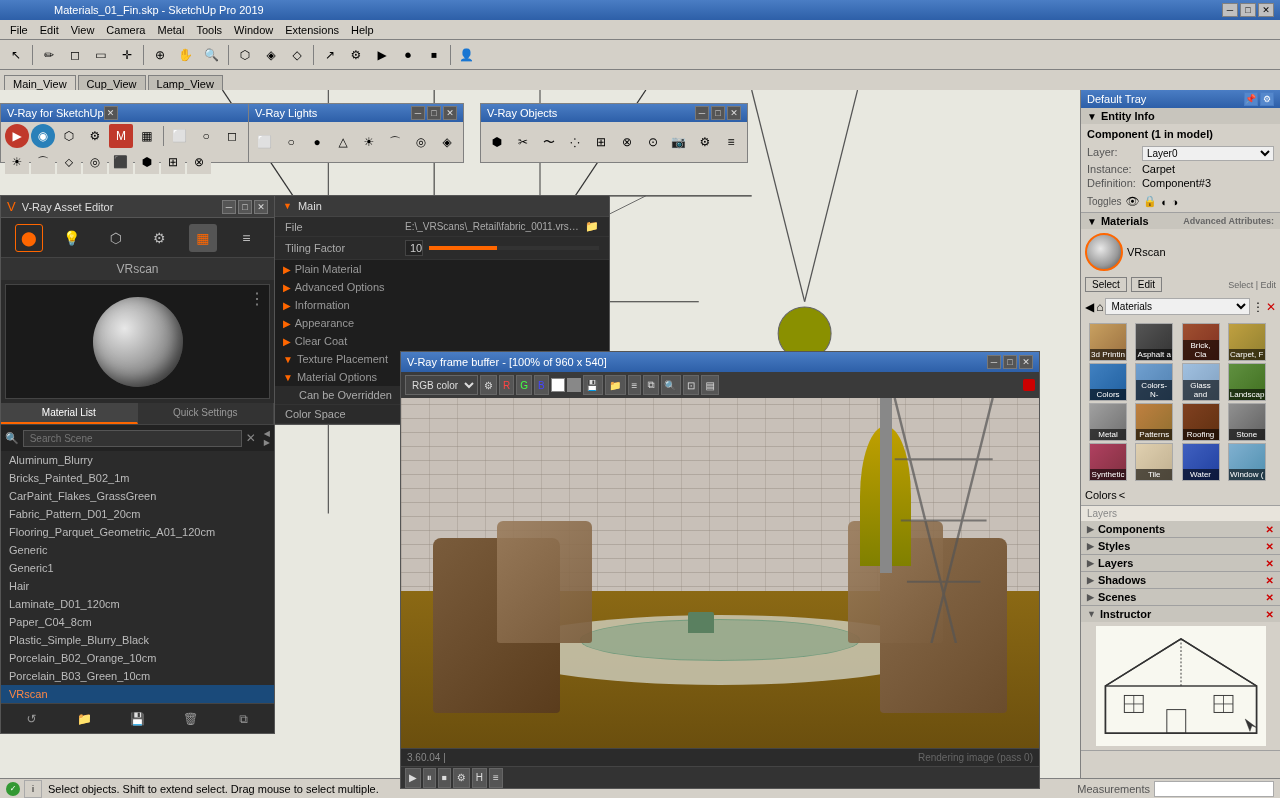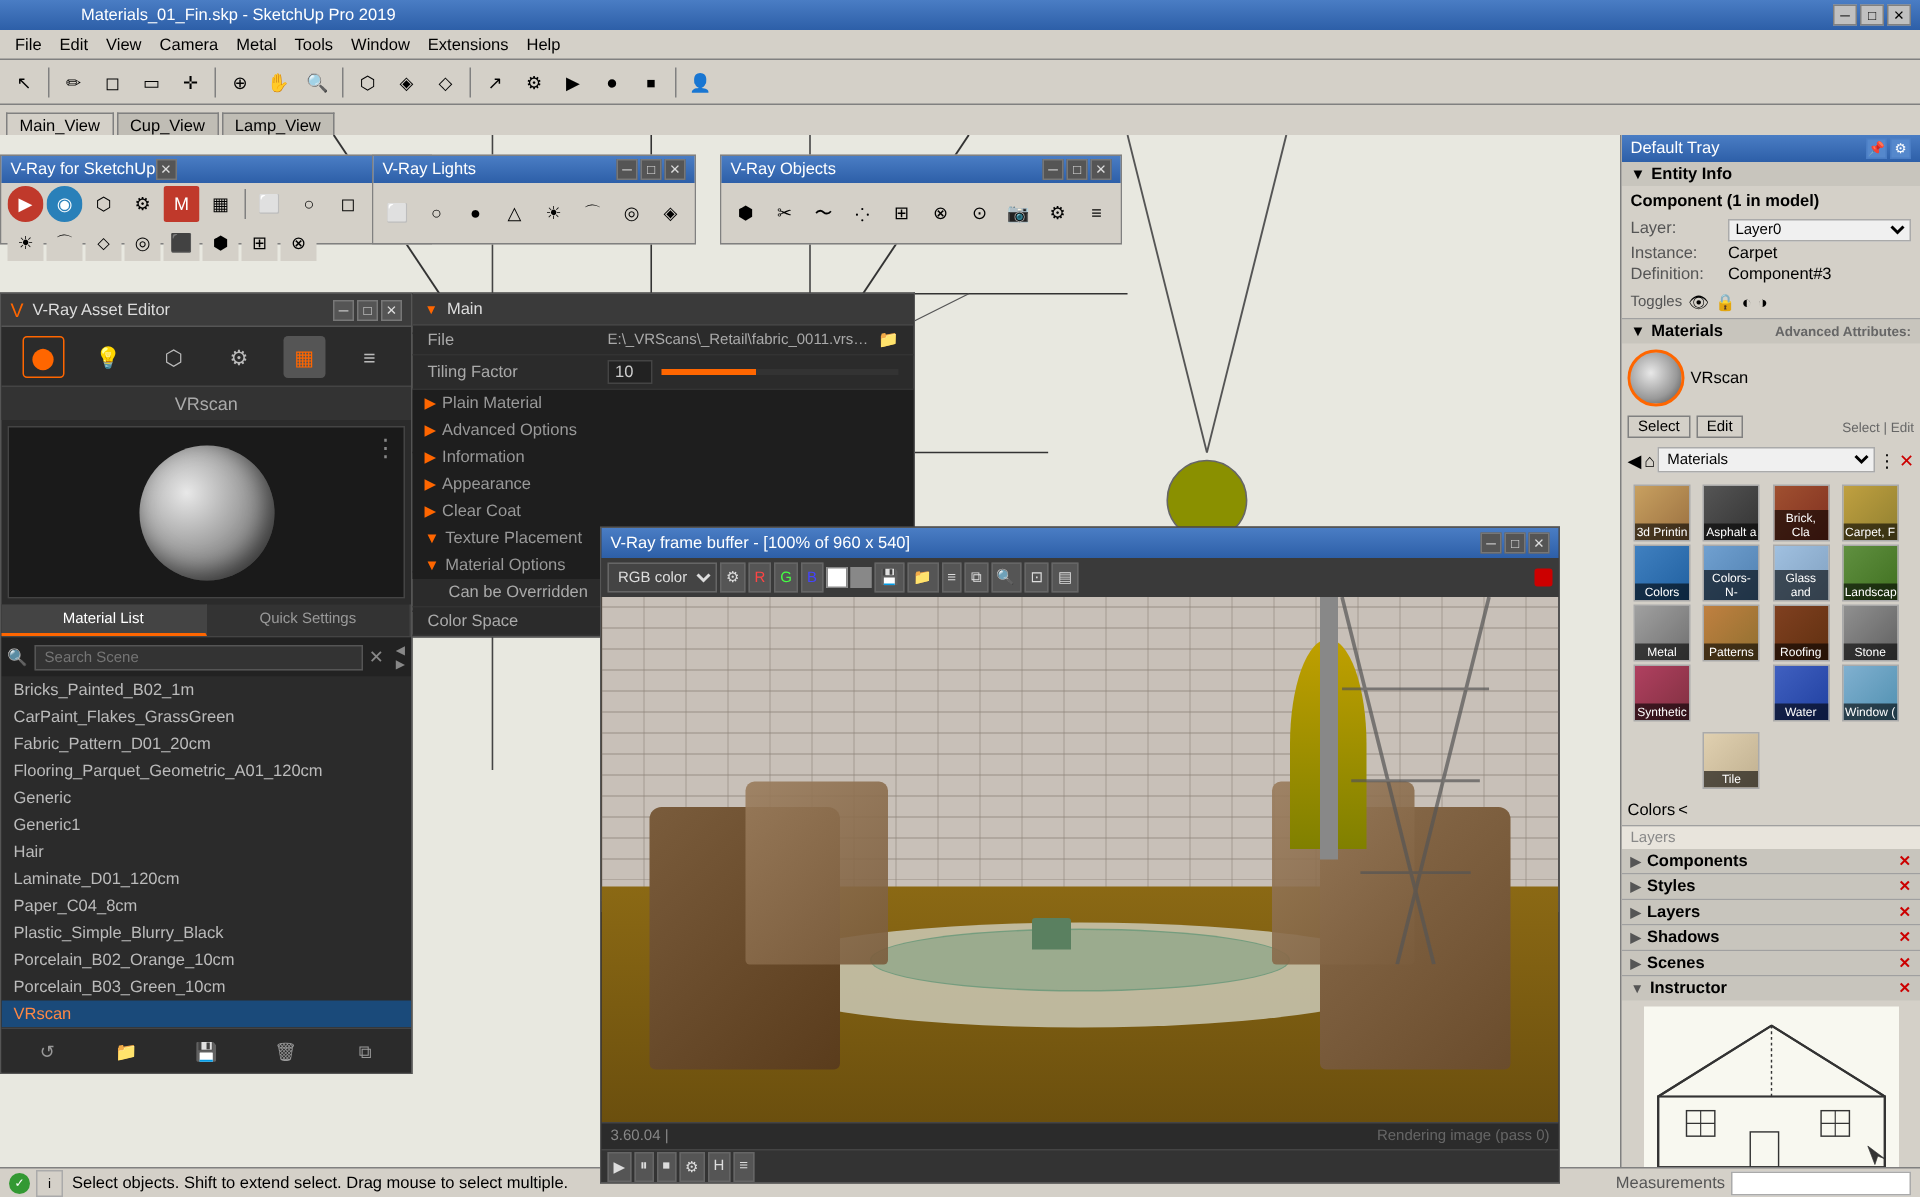--- a/index.html
+++ b/index.html
@@ -94,42 +94,42 @@
     .fb-status-bar { background: #2b2b2b; height: 18px; display: flex; align-items: center; padding: 0 6px; border-top: 1px solid #444; }
     .fb-status-text { font-size: 10px; color: #888; flex: 1; }
     .fb-bottom-toolbar { background: #333; height: 22px; display: flex; align-items: center; padding: 0 4px; gap: 2px; border-top: 1px solid #444; }
 
     
     .right-panel { position: absolute; right: 0; top: 90px; width: 200px; height: calc(798px - 90px - 20px); background: #d4d0c8; border-left: 1px solid #808080; overflow-y: auto; }
     .tray-header { background: linear-gradient(to bottom, #4a7dc4, #2d5fa8); color: white; height: 18px; display: flex; align-items: center; padding: 0 6px; font-size: 11px; }
     .tray-title { flex: 1; }
     .tray-btn { width: 14px; height: 14px; background: #5588cc; border: 1px solid #4a7dc4; display: flex; align-items: center; justify-content: center; font-size: 9px; color: white; cursor: pointer; }
     .section-content { padding: 4px 6px; font-size: 11px; }
-    .prop-grid { display: grid; grid-template-columns: auto 1fr; gap: 2px 16px; font-size: 11px; padding: 2px 0; }
+    .prop-grid { display: grid; grid-template-columns: auto 1fr; gap: 2px 6px; font-size: 11px; padding: 2px 0; }
     .prop-key { color: #555; }
     .prop-val { color: #000; }
 
     .materials-grid { display: grid; grid-template-columns: repeat(4, 1fr); gap: 2px; padding: 4px; }
     .mat-thumb { width: 38px; height: 38px; background: #888; border: 1px solid #aaa; display: flex; flex-direction: column; align-items: center; justify-content: flex-end; padding-bottom: 2px; cursor: pointer; position: relative; overflow: hidden; }
     .mat-label { font-size: 8px; color: white; background: rgba(0,0,0,0.6); width: 100%; text-align: center; padding: 1px; position: absolute; bottom: 0; }
 
     .mat-3dprint { background: linear-gradient(135deg, #c8a060, #9a7040); }
     .mat-asphalt { background: linear-gradient(135deg, #555, #333); }
     .mat-brick { background: linear-gradient(135deg, #a05030, #803020); }
     .mat-carpet { background: linear-gradient(135deg, #c0a040, #908030); }
     .mat-colors { background: linear-gradient(135deg, #4080c0, #2060a0); }
     .mat-colorsn { background: linear-gradient(135deg, #70a0d0, #5080b0); }
     .mat-glass { background: linear-gradient(135deg, #a0c0e0, #80a0c0); }
     .mat-landscape { background: linear-gradient(135deg, #609040, #407020); }
     .mat-metal { background: linear-gradient(135deg, #a0a0a0, #707070); }
     .mat-patterns { background: linear-gradient(135deg, #c08040, #907030); }
     .mat-roofing { background: linear-gradient(135deg, #804020, #603010); }
     .mat-stone { background: linear-gradient(135deg, #909090, #606060); }
     .mat-synthetic { background: linear-gradient(135deg, #b04060, #803040); }
-    .mat-tile { background: linear-gradient(135deg, #e0d0b0, #c0b090); margin-top: 45px; }
+    .mat-tile { background: linear-gradient(135deg, #e0d0b0, #c0b090); }
     .mat-water { background: linear-gradient(135deg, #4060c0, #2040a0); }
     .mat-window { background: linear-gradient(135deg, #80b0d0, #5090b0); }
 
     .mat-vrscan-preview { width: 38px; height: 38px; background: radial-gradient(circle at 40% 40%, #e8e8e8, #999 60%, #444); border: 2px solid #ff6600; border-radius: 50%; }
 
     .collapsible-section { border-bottom: 1px solid #a0a0a0; }
     .collapse-header { background: #c8c5bd; padding: 2px 6px; display: flex; align-items: center; cursor: pointer; font-size: 11px; font-weight: bold; }
     .collapse-arrow { margin-right: 4px; font-size: 10px; }
 
     
@@ -423,20 +423,21 @@
     <span style="color:#888; font-size:11px; margin-right:4px;">🔍</span>
     <input class="search-input" type="text" placeholder="Search Scene" style="">
     <span class="search-clear">✕</span>
     <div style="display:flex; flex-direction:column; margin-left:4px;">
       <span style="font-size:8px; cursor:pointer; color:#888;">◀</span>
       <span style="font-size:8px; cursor:pointer; color:#888;">▶</span>
     </div>
   </div>
 
   <div class="material-list">
+    <div class="material-item">Aluminum_Blurry</div>
     <div class="material-item">Bricks_Painted_B02_1m</div>
     <div class="material-item">CarPaint_Flakes_GrassGreen</div>
     <div class="material-item">Fabric_Pattern_D01_20cm</div>
     <div class="material-item">Flooring_Parquet_Geometric_A01_120cm</div>
     <div class="material-item">Generic</div>
     <div class="material-item">Generic1</div>
     <div class="material-item">Hair</div>
     <div class="material-item">Laminate_D01_120cm</div>
     <div class="material-item">Paper_C04_8cm</div>
     <div class="material-item">Plastic_Simple_Blurry_Black</div>
@@ -471,21 +472,21 @@
   </div>
 
   <div class="prop-row">
     <span class="prop-label">File</span>
     <span style="flex:1; font-size:10px; color:#aaa; overflow:hidden; text-overflow:ellipsis; white-space:nowrap;">E:\_VRScans\_Retail\fabric_0011.vrscan</span>
     <span style="color:#888; cursor:pointer; margin-left:4px;">📁</span>
   </div>
 
   <div class="prop-row">
     <span class="prop-label">Tiling Factor</span>
-    <span style="background:#222;border:1px solid #444;color:#ccc;padding:1px 4px;font-size:11px;width:30px;">10</span>
+    <span style="background:#222;border:1px solid #444;color:#ccc;padding:1px 4px;font-size:11px;width:18px;">10</span>
     <div style="flex:1; margin-left:6px; height:4px; background:#333; position:relative;">
       <div style="position:absolute;left:0;top:0;height:100%;width:40%;background:#ff6600;"></div>
     </div>
   </div>
 
   <div class="prop-folder">
     <span class="expand-arrow">▶</span>
     <span>Plain Material</span>
   </div>
 

